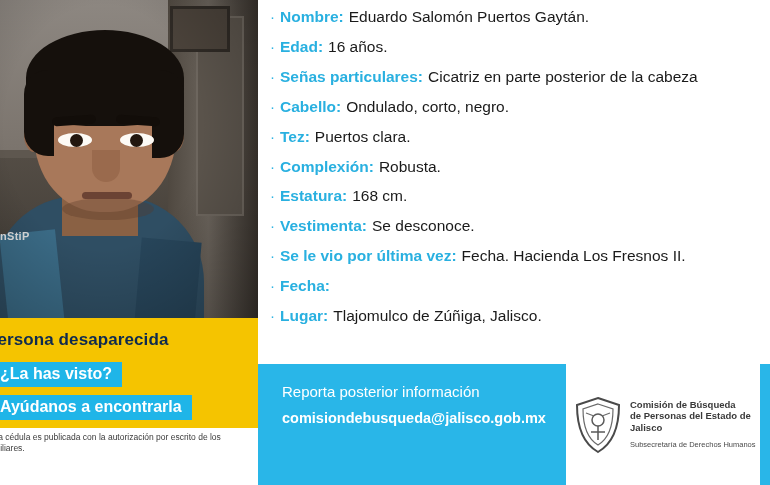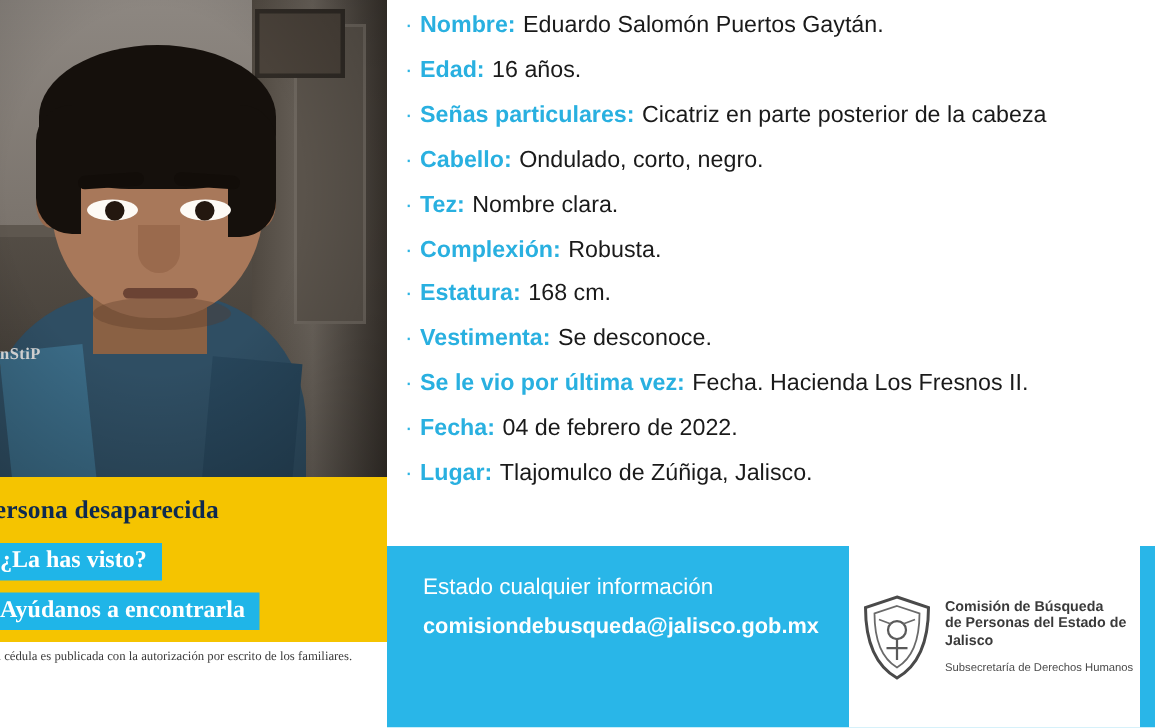--- a/index.html
+++ b/index.html
@@ -14,21 +14,20 @@
     width: 770px; height: 485px;
     background: #ffffff;
   }
 
   
   .left-col {
     position: absolute;
     left: 0; top: 0;
     width: 258px; height: 485px;
     overflow: hidden;
-    font-family: Liberation Serif, serif;
   }
   .photo {
     position: absolute;
     left: 0; top: 0;
     width: 258px; height: 318px;
     background: linear-gradient(180deg, #6f6a62 0%, #585149 38%, #4a443d 70%, #3d3832 100%);
     overflow: hidden;
   }
   
   .room-wall {
@@ -299,21 +298,21 @@
 
       <div class="detail-row">
         <span class="bullet">·</span>
         <span class="label">Cabello:</span>
         <span class="value">Ondulado, corto, negro.</span>
       </div>
 
       <div class="detail-row">
         <span class="bullet">·</span>
         <span class="label">Tez:</span>
-        <span class="value">Nombre clara.</span>
+        <span class="value">Puertos clara.</span>
       </div>
 
       <div class="detail-row">
         <span class="bullet">·</span>
         <span class="label">Complexión:</span>
         <span class="value">Robusta.</span>
       </div>
 
       <div class="detail-row">
         <span class="bullet">·</span>
@@ -329,35 +328,34 @@
 
       <div class="detail-row">
         <span class="bullet">·</span>
         <span class="label">Se le vio por última vez:</span>
         <span class="value">Fecha. Hacienda Los Fresnos II.</span>
       </div>
 
       <div class="detail-row">
         <span class="bullet">·</span>
         <span class="label">Fecha:</span>
-        <span class="value">04 de febrero de 2022.</span>
       </div>
 
       <div class="detail-row">
         <span class="bullet">·</span>
         <span class="label">Lugar:</span>
         <span class="value">Tlajomulco de Zúñiga, Jalisco.</span>
       </div>
 
     </div>
   </div>
 
   <div class="cyan-bar">
     <div class="contact">
-      <div class="l1">Estado cualquier información</div>
+      <div class="l1">Reporta posterior información</div>
       <div class="mail">comisiondebusqueda@jalisco.gob.mx</div>
     </div>
 
     <div class="logo-block">
       <svg class="shield" viewBox="0 0 48 58">
         <path d="M24 2 L45 9 C45 32 38 48 24 56 C10 48 3 32 3 9 Z" fill="none" stroke="#4a4a4a" stroke-width="2"></path>
         <path d="M24 8 L39 13 C39 31 34 43 24 49 C14 43 9 31 9 13 Z" fill="none" stroke="#6a6a6a" stroke-width="1.2"></path>
         <circle cx="24" cy="24" r="6" fill="none" stroke="#5a5a5a" stroke-width="1.5"></circle>
         <path d="M24 30 L24 44 M17 36 L31 36" stroke="#5a5a5a" stroke-width="1.5"></path>
         <path d="M12 17 L20 20 M36 17 L28 20" stroke="#6a6a6a" stroke-width="1.2"></path>

